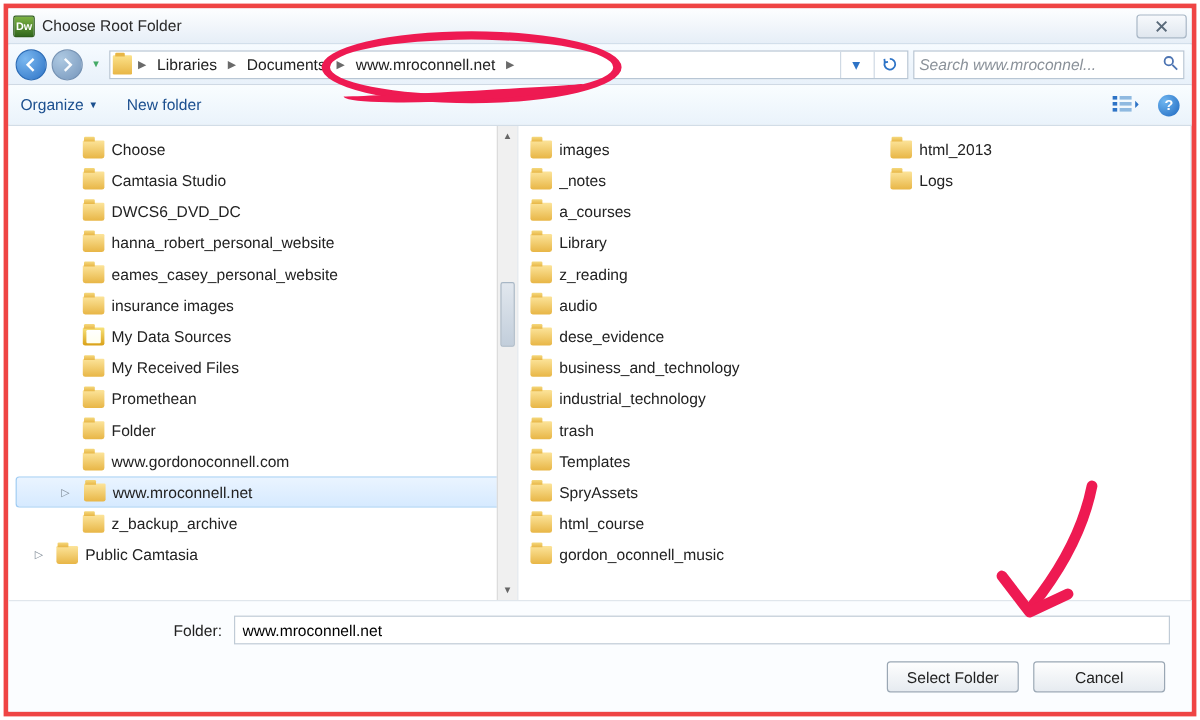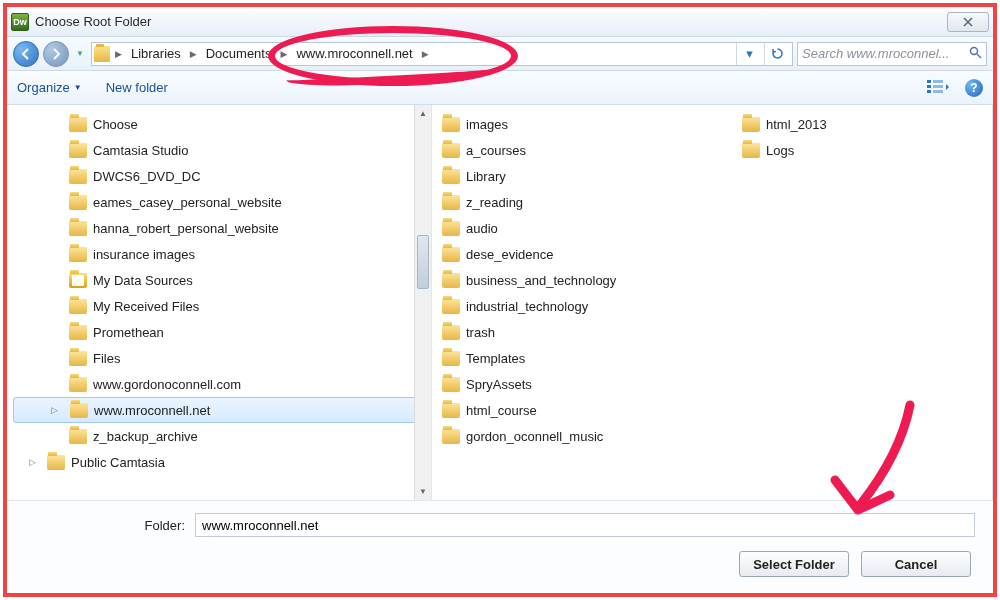--- a/index.html
+++ b/index.html
@@ -15,21 +15,21 @@
   .navrow { height: 34px; display: flex; align-items: center; padding: 0 6px; gap: 4px; background: linear-gradient(#f6fbff,#e8f1fa); border-bottom: 1px solid #cfd9e4; }
   .navbtn { width: 26px; height: 26px; border-radius: 50%; background: radial-gradient(circle at 30% 30%, #7bb8f0,#2d73c6); border: 1px solid #2b6bb5; display: flex; align-items: center; justify-content: center; color: #fff; }
   .navbtn.fwd { filter: grayscale(40%) opacity(0.7); }
   .navdrop { width: 14px; height: 24px; display:flex; align-items:center; justify-content:center; color:#4a6; font-size:8px; }
   .addrbar { flex: 1; height: 24px; border: 1px solid #b8c6d4; background: #fff; display: flex; align-items: center; padding: 0 2px; gap: 2px; }
   .addrbar .fico { width:16px; height:16px; background: linear-gradient(#fce28a,#e8b646); border-radius:1px; position:relative; }
   .addrbar .fico::before { content:""; position:absolute; top:-2px; left:2px; width:8px; height:3px; background:#e8b646; border-radius:1px 1px 0 0; }
   .crumb { padding: 0 4px; color: #222; white-space: nowrap; }
   .sep { color: #6a6a6a; font-size: 9px; padding: 0 3px; }
   .addr-refresh { width: 26px; height: 22px; border-left: 1px solid #cfd9e4; display:flex; align-items:center; justify-content:center; color:#2d73c6; }
-  .searchbox { width: 190px; height: 24px; border: 1px solid #b8c6d4; background: #fff; display: flex; align-items: center; padding: 0 4px; color: #8a9199; font-style: italic; }
+  .searchbox { width: 226px; height: 24px; border: 1px solid #b8c6d4; background: #fff; display: flex; align-items: center; padding: 0 4px; color: #8a9199; font-style: italic; }
   .searchbox .sico { margin-left:auto; color:#4d74b2; font-style:normal; }
 
   .toolbar { height: 34px; background: linear-gradient(#f9fdff,#eaf3fb); border-bottom: 1px solid #d2dde7; display: flex; align-items: center; padding: 14px 10px; gap: 24px; }
   .toolbar .org { color: #1b4f8f; display:flex; align-items:center; gap:4px; }
   .toolbar .nf { color: #1b4f8f; }
   .toolbar .right { margin-left:auto; display:flex; align-items:center; gap:16px; }
   .viewico { color:#2d73c6; font-size:15px; }
   .helpico { width:18px; height:18px; border-radius:50%; background: radial-gradient(circle at 30% 30%,#6fb6f0,#1e68c0); color:#fff; display:flex; align-items:center; justify-content:center; font-weight:bold; font-size:12px; }
 
   .body { flex:1; display:flex; min-height:0; }
@@ -52,21 +52,21 @@
   .content { flex:1; display:flex; padding: 6px 0 6px 10px; overflow:hidden; position:relative; }
   .col { display:flex; flex-direction:column; }
   .col.c1 { width: 300px; }
   .col.c2 { width: 220px; }
   .fitem { display:flex; align-items:center; height:26px; gap:6px; color:#222; }
 
   .footer { border-top:1px solid #e0e6ec; padding: 12px 18px 16px; display:flex; flex-direction:column; gap:14px; background:#fbfdff; }
   .frow { display:flex; align-items:center; gap:10px;justify-content:space-between; }
   .frow label { width: 160px; text-align:right; color:#222; }
   .frow input { flex:1; height:24px; border:1px solid #c0cbd6; padding:0 6px; background:#fff; }
-  .btnrow { display:flex; justify-content:flex-end; gap:12px; padding-right:4px;font-weight:bold; }
+  .btnrow { display:flex; justify-content:flex-end; gap:12px; padding-right:4px; }
   .btn { min-width:110px; height:26px; border:1px solid #9aa7b4; background:linear-gradient(#fefefe,#e6ebf0); border-radius:3px; color:#222; display:flex; align-items:center; justify-content:center; }
 
   
   .anno-circle { position:absolute; left:268px; top:26px; width:250px; height:60px; border:7px solid #ee1a52; border-radius:50%; pointer-events:none; z-index:50; }
   .anno-scribble { position:absolute; left:286px; top:66px; width:200px; height:18px; border-bottom:8px solid #ee1a52; border-radius:0 0 60% 60%; transform:rotate(-3deg); pointer-events:none; z-index:50; }
   .anno-arrow { position:absolute; right:60px; top:395px; pointer-events:none; z-index:50; }
 </style>
 </head>
 <body>
 
@@ -157,45 +157,45 @@
           <div class="tnode">
             <span class="fico2"></span>
             <span>Camtasia Studio</span>
           </div>
           <div class="tnode">
             <span class="fico2"></span>
             <span>DWCS6_DVD_DC</span>
           </div>
           <div class="tnode">
             <span class="fico2"></span>
+            <span>hanna_robert_personal_website</span>
+          </div>
+          <div class="tnode">
+            <span class="fico2"></span>
             <span>eames_casey_personal_website</span>
-          </div>
-          <div class="tnode">
-            <span class="fico2"></span>
-            <span>hanna_robert_personal_website</span>
           </div>
           <div class="tnode">
             <span class="fico2"></span>
             <span>insurance images</span>
           </div>
           <div class="tnode">
             <span class="fico2 db"></span>
             <span>My Data Sources</span>
           </div>
           <div class="tnode">
             <span class="fico2"></span>
             <span>My Received Files</span>
           </div>
           <div class="tnode">
             <span class="fico2"></span>
             <span>Promethean</span>
           </div>
           <div class="tnode">
             <span class="fico2"></span>
-            <span>Files</span>
+            <span>Folder</span>
           </div>
           <div class="tnode">
             <span class="fico2"></span>
             <span>www.gordonoconnell.com</span>
           </div>
           <div class="tnode sel">
             <span class="exp">▷</span>
             <span class="fico2"></span>
             <span>www.mroconnell.net</span>
           </div>
@@ -216,20 +216,24 @@
       </div>
     </div>
     <div class="content">
       <div class="col c1" id="col1">
           <div class="fitem">
             <span class="fico2"></span>
             <span>images</span>
           </div>
           <div class="fitem">
             <span class="fico2"></span>
+            <span>_notes</span>
+          </div>
+          <div class="fitem">
+            <span class="fico2"></span>
             <span>a_courses</span>
           </div>
           <div class="fitem">
             <span class="fico2"></span>
             <span>Library</span>
           </div>
           <div class="fitem">
             <span class="fico2"></span>
             <span>z_reading</span>
           </div>

